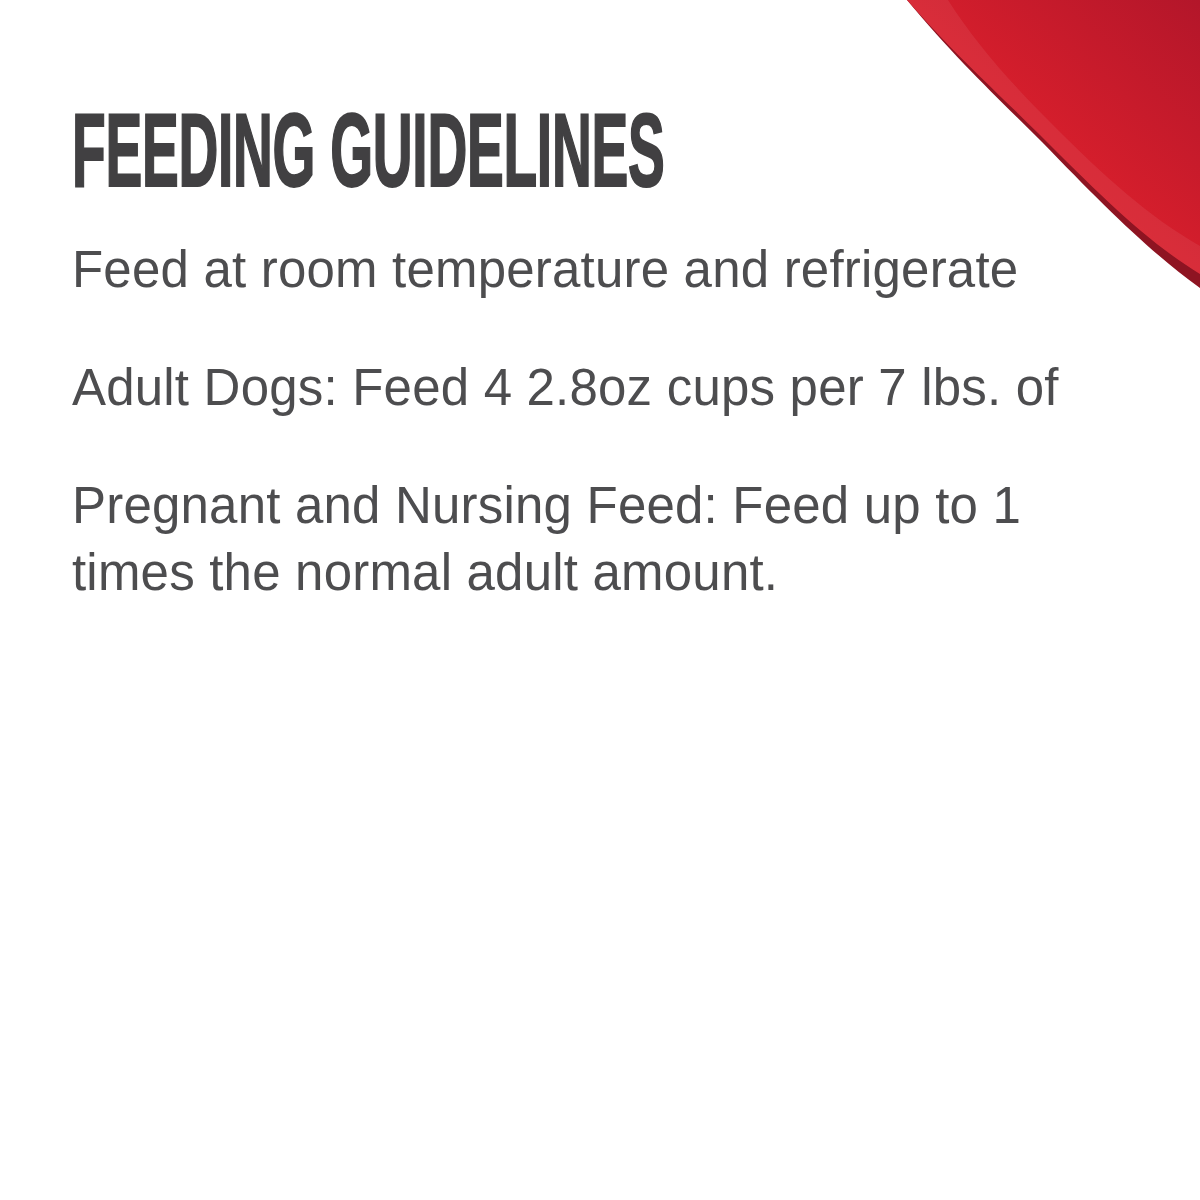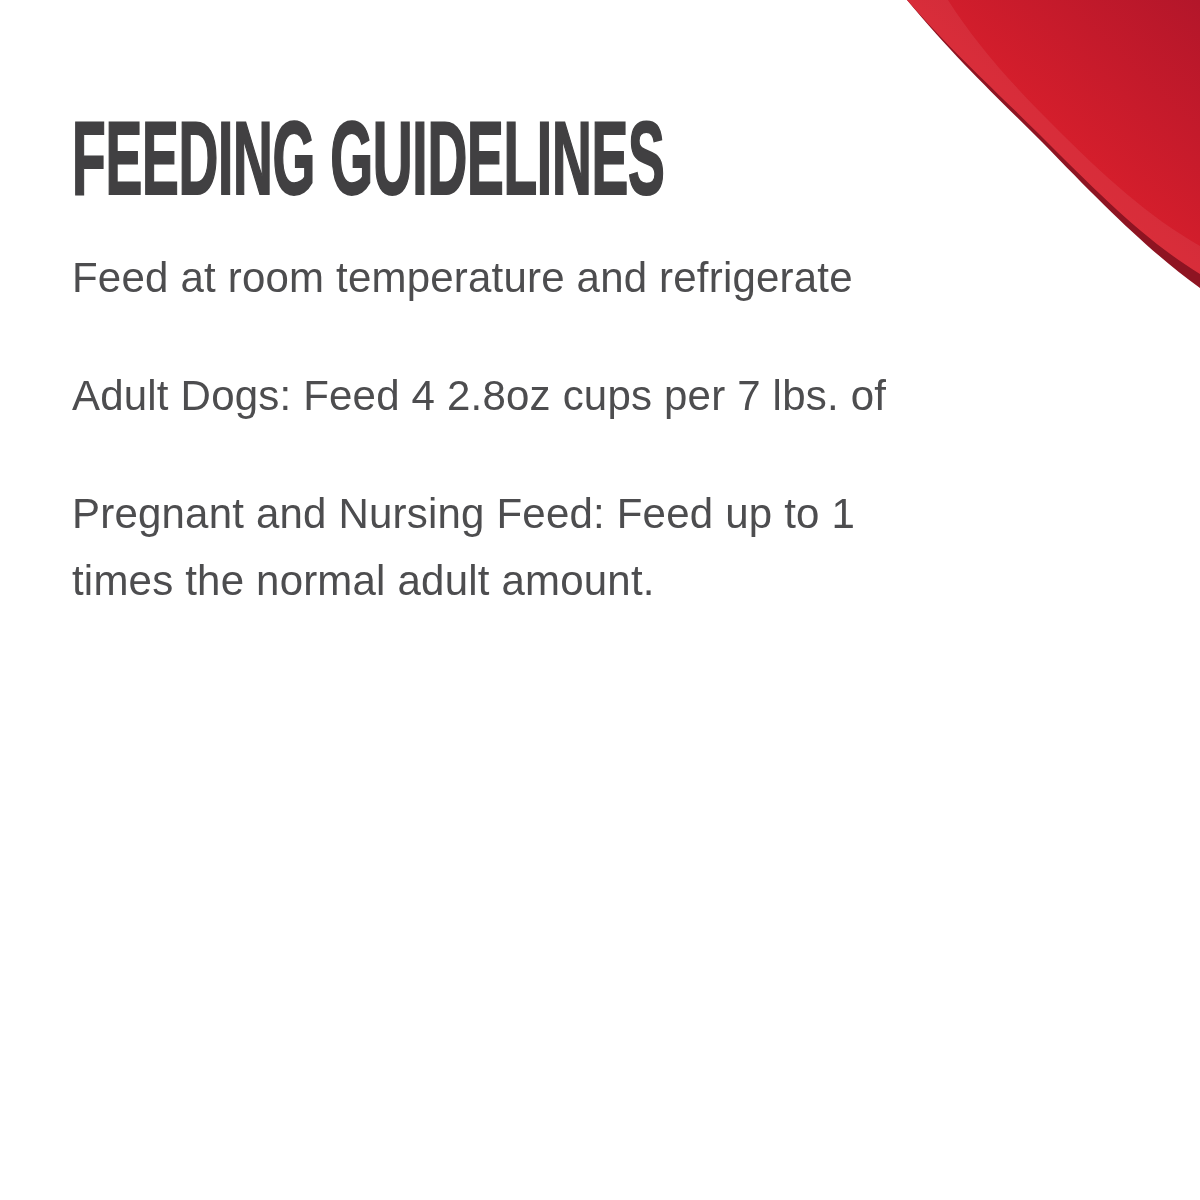--- a/index.html
+++ b/index.html
@@ -24,38 +24,38 @@
     background: var(--page-bg);
   }
   .swoosh {
     position: absolute;
     top: 0; right: 0;
     width: 300px; height: 300px;
     pointer-events: none;
   }
   .content {
     position: absolute;
-    top: 8px; left: 0;
+    top: 0; left: 0;
     width: 1160px;
     padding: 98px 0 0 72px;
   }
   .title {
     font-weight: 700;
     font-size: 104px;
     line-height: 1;
     letter-spacing: -0.5px;
     color: var(--title-color);
     -webkit-text-stroke: 2px var(--title-color);
     white-space: nowrap;
     transform: scaleX(0.53);
     transform-origin: 0 50%;
     margin-bottom: 34px;
   }
   .para {
-    font-size: 42px;
+    font-size: 51px;
     line-height: 67px;
     color: var(--body-color);
     letter-spacing: 0.2px;
     margin-bottom: 51px;
     white-space: nowrap;
   }
   .para strong {
     font-weight: 400;
     color: var(--body-color);
   }

